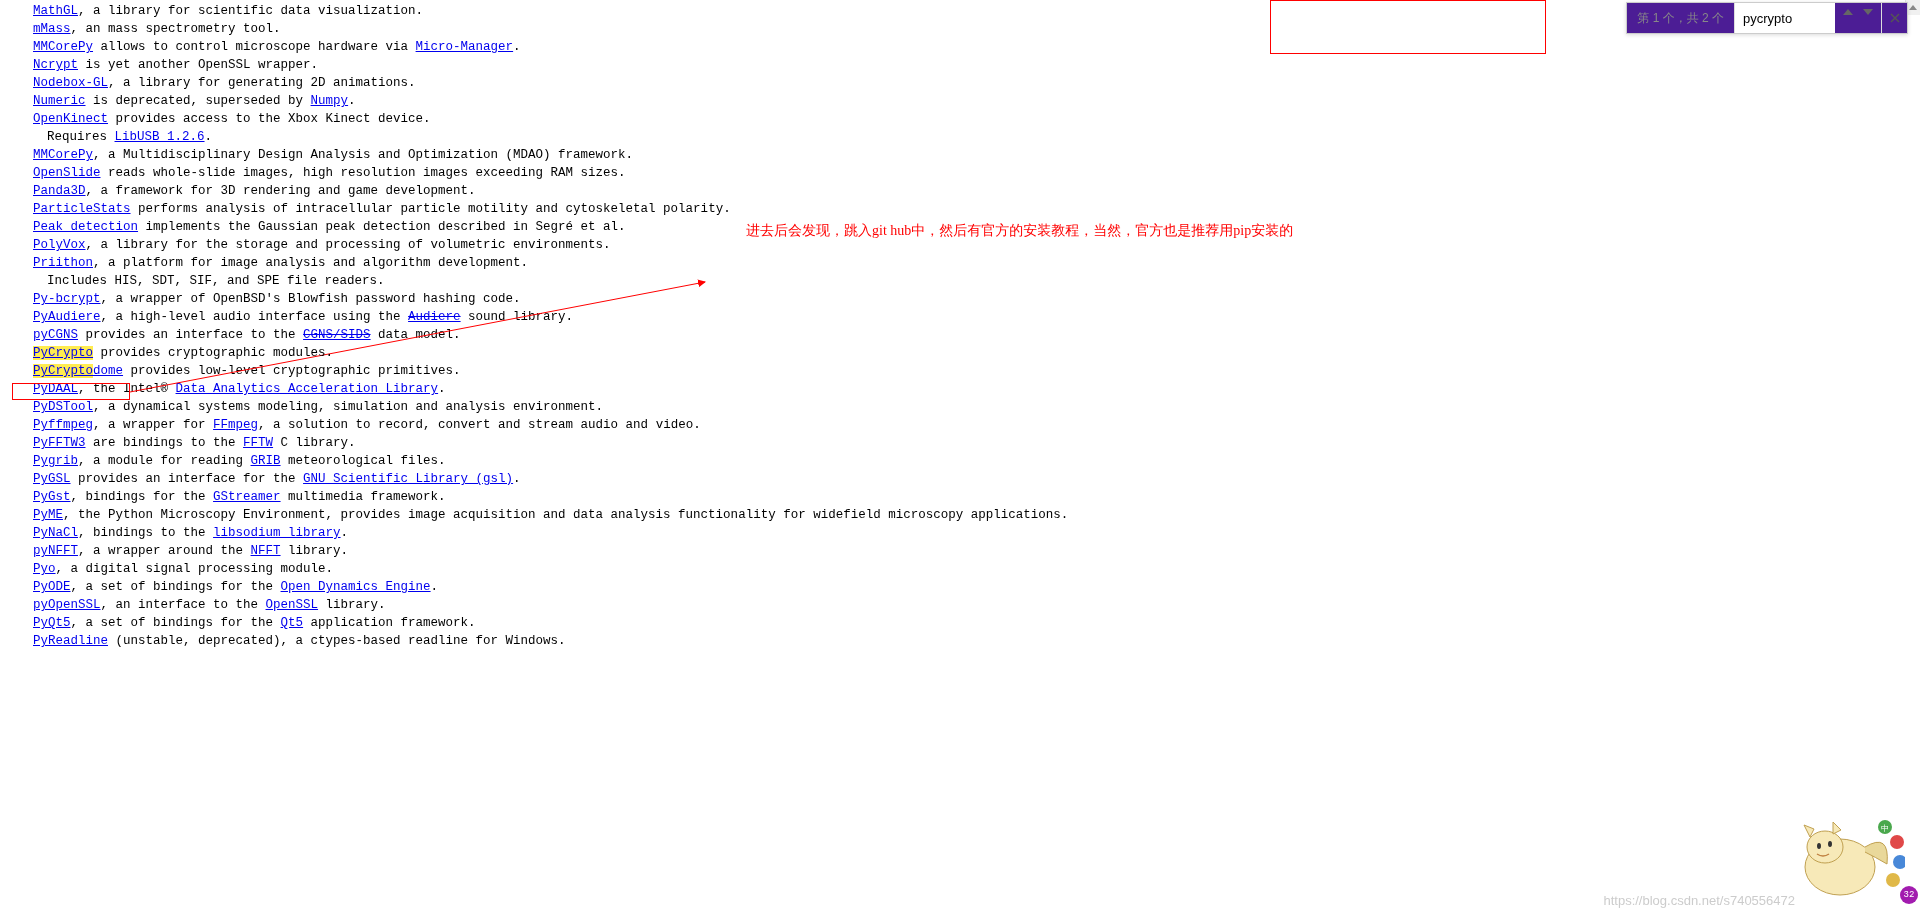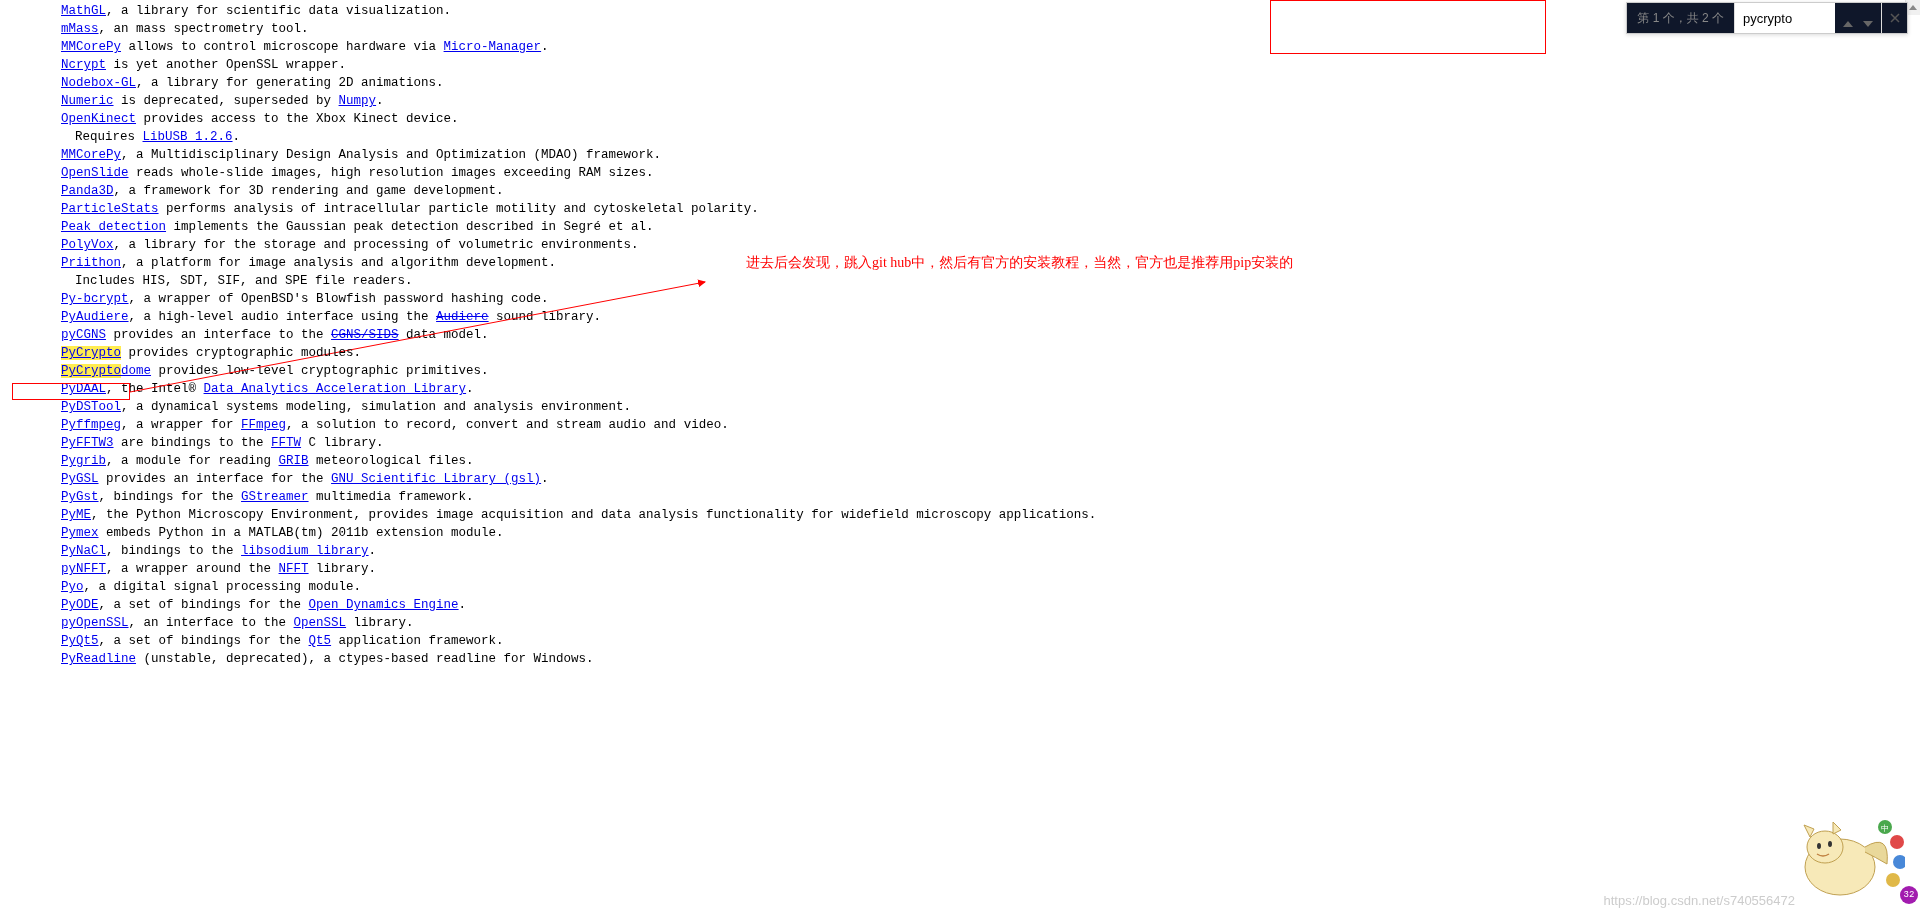--- a/index.html
+++ b/index.html
@@ -11,54 +11,53 @@
   color: #000;
   position: relative;
   width: 1920px;
   height: 912px;
   overflow: hidden;
 }
 .content {
   padding-left: 33px;
   padding-top: 2px;
 }
-.line { white-space: nowrap; margin-left: 28px; }
+.line { white-space: nowrap; }
 .sub { padding-left: 14px; }
 a {
   color: #0000EE;
   text-decoration: underline;
 }
 .highlight {
   background: #ffec50;
 }
 .strike { text-decoration: line-through underline; }
 .redbox {
   position: absolute;
   border: 1px solid red;
   pointer-events: none;
 }
 .annotation {
   position: absolute;
   color: red;
   font-family: "SimSun", "宋体", serif;
   font-size: 14px;
-  margin-top: 32px;
 }
 .arrow-line {
   position: absolute;
   pointer-events: none;
 }
 .findbar {
   position: absolute;
   right: 12px;
   top: 2px;
   display: flex;
-  align-items: flex-end;
+  align-items: flex-start;
   height: 32px;
-  background: #0f172a;
+  background: #4c1d95;
   border: 1px solid #ccc;
   box-shadow: 0 1px 4px rgba(0,0,0,0.15);
 }
 .findbar .count {
   font-family: "Microsoft YaHei", sans-serif;
   font-size: 12px;
   color: #888;
   padding: 0 10px;
   border-right: 1px solid #ddd;
   height: 100%;
@@ -209,21 +208,20 @@
     <div class="line"><a href="#" class="highlight">PyCrypto</a><span style="position: relative;"> provides cryptographic modules.</span></div>
     <div class="line"><a href="#"><span class="highlight">PyCrypto</span>dome</a> provides low-level cryptographic primitives.</div>
     <div class="line"><a href="#">PyDAAL</a>, the Intel® <a href="#">Data Analytics Acceleration Library</a>.</div>
     <div class="line"><a href="#">PyDSTool</a>, a dynamical systems modeling, simulation and analysis environment.</div>
     <div class="line"><a href="#">Pyffmpeg</a>, a wrapper for <a href="#">FFmpeg</a>, a solution to record, convert and stream audio and video.</div>
     <div class="line"><a href="#">PyFFTW3</a> are bindings to the <a href="#">FFTW</a> C library.</div>
     <div class="line"><a href="#">Pygrib</a>, a module for reading <a href="#">GRIB</a> meteorological files.</div>
     <div class="line"><a href="#">PyGSL</a> provides an interface for the <a href="#">GNU Scientific Library (gsl)</a>.</div>
     <div class="line"><a href="#">PyGst</a>, bindings for the <a href="#">GStreamer</a> multimedia framework.</div>
     <div class="line"><a href="#">PyME</a>, the Python Microscopy Environment, provides image acquisition and data analysis functionality for widefield microscopy applications.</div>
-    <div class="line"><a href="#">Pymex</a> embeds Python in a MATLAB(tm) 2011b extension module.</div>
     <div class="line"><a href="#">PyNaCl</a>, bindings to the <a href="#">libsodium library</a>.</div>
     <div class="line"><a href="#">pyNFFT</a>, a wrapper around the <a href="#">NFFT</a> library.</div>
     <div class="line"><a href="#">Pyo</a>, a digital signal processing module.</div>
     <div class="line"><a href="#">PyODE</a>, a set of bindings for the <a href="#">Open Dynamics Engine</a>.</div>
     <div class="line"><a href="#">pyOpenSSL</a>, an interface to the <a href="#">OpenSSL</a> library.</div>
     <div class="line"><a href="#">PyQt5</a>, a set of bindings for the <a href="#">Qt5</a> application framework.</div>
     <div class="line"><a href="#">PyReadline</a> (unstable, deprecated), a ctypes-based readline for Windows.</div>
   </div>
 
 <div class="mascot">

